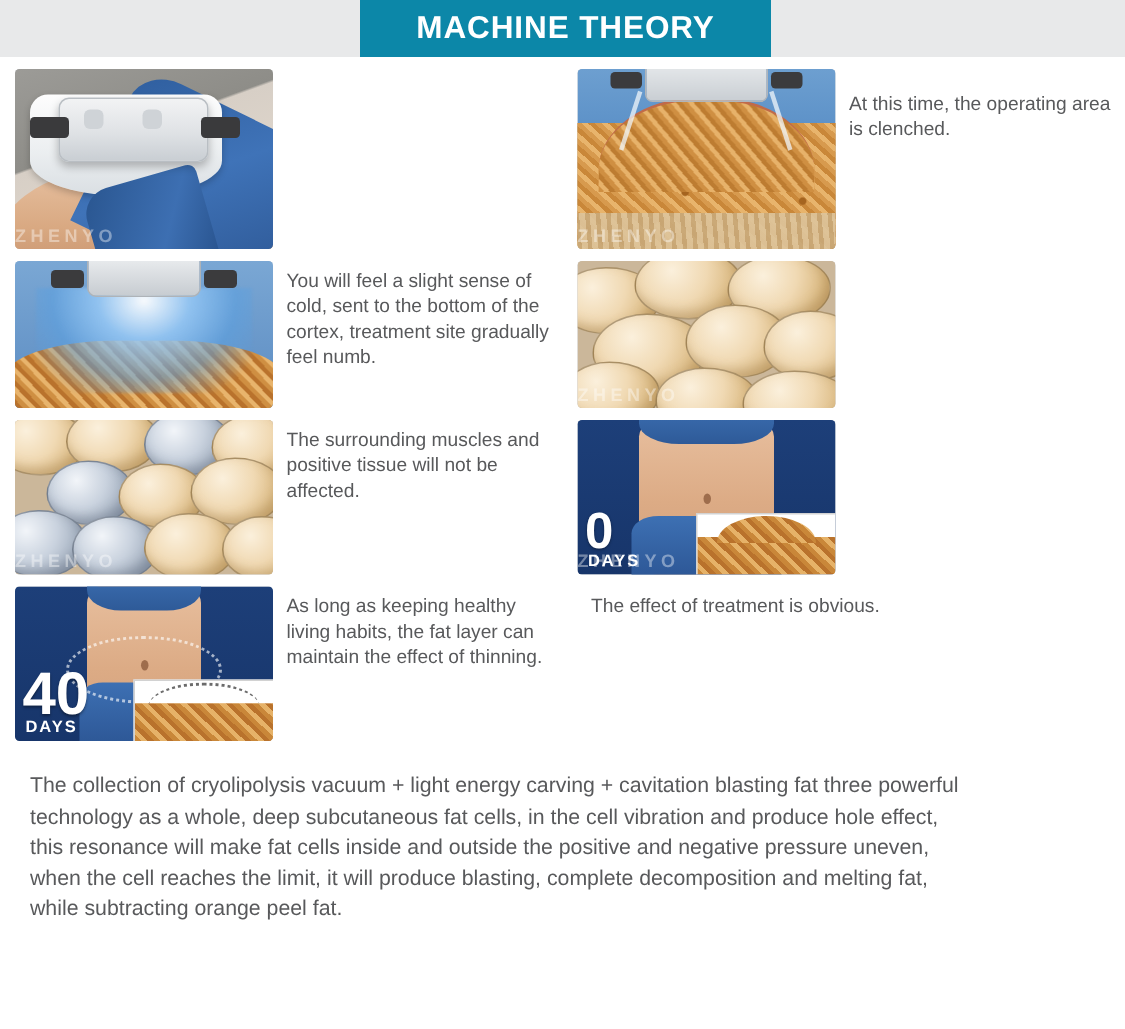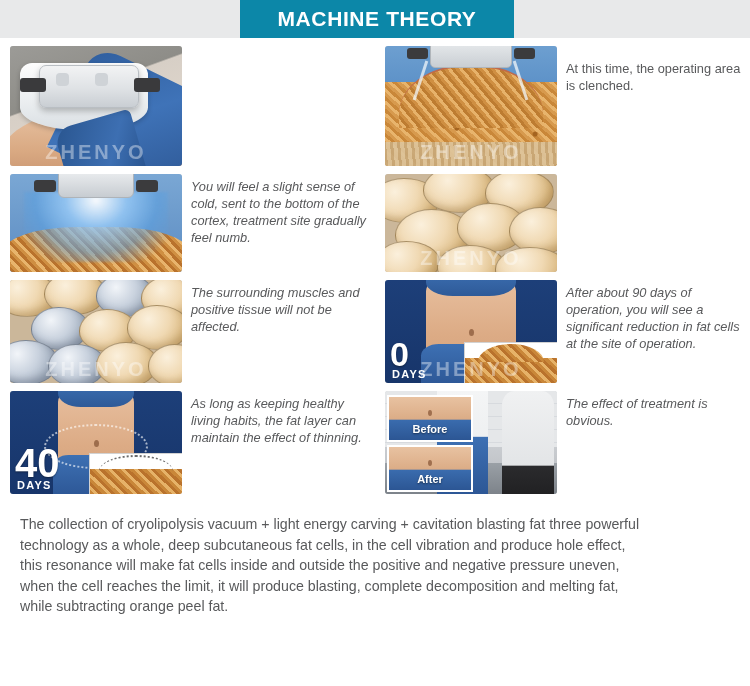--- a/index.html
+++ b/index.html
@@ -62,29 +62,29 @@
   .thumb.h105 { height: 103px; }
   .caption {
     flex: 1 1 auto;
     padding-left: 9px;
     padding-top: 14px;
     font-size: 12.8px;
     line-height: 1.33;
     color: #58595b;
     font-family: "Liberation Sans", sans-serif;
   }
-  .caption.pt4 { padding-top: 4px; font-style: italic; }
+  .caption.pt4 { padding-top: 4px; }
 
   
   .wm {
     position: absolute;
     left: 0; right: 0;
     bottom: 2px;
-    text-align: center;
-    font-size: 20px;
+    text-align: left;
+    font-size: 12px;
     font-weight: bold;
     letter-spacing: 3px;
     color: rgba(255,255,255,0.40);
     pointer-events: none;
     font-family: "Liberation Sans", sans-serif;
   }
 
   
   .ill { position: absolute; inset: 0; }
 
@@ -350,21 +350,20 @@
           <div class="bd-navel"></div>
         </div>
         <div class="days-num">0</div>
         <div class="days-lbl">DAYS</div>
         <div class="inset-fat">
           <div class="layer"></div>
           <div class="bump"></div>
         </div>
         <div class="wm">ZHENYO</div>
       </div>
-      <div class="caption pt4">After about 90 days of operation, you will see a significant reduction in fat cells at the site of operation.</div>
     </div>
   </div>
 
   <div class="row">
     <div class="cell">
       <div class="thumb h105">
         <div class="ill">
           <div class="bd-bg"></div>
           <div class="bd-torso slim"></div>
           <div class="bd-top slim"></div>
@@ -375,38 +374,20 @@
         <div class="days-num big">40</div>
         <div class="days-lbl">DAYS</div>
         <div class="inset-fat">
           <div class="layer"></div>
           <div class="dash"></div>
         </div>
       </div>
       <div class="caption pt4">As long as keeping healthy living habits, the fat layer can maintain the effect of thinning.</div>
     </div>
     <div class="cell">
-      <div class="thumb h105">
-        <div class="ill">
-          <div class="cl-bg"></div>
-          <div class="cl-wall"></div>
-          <div class="cl-floor"></div>
-          <div class="cl-person"></div>
-          <div class="cl-doc"></div>
-          <div class="cl-arm"></div>
-        </div>
-        <div class="cl-shot top">
-          <div class="nv"></div>
-          <div class="lbl">Before</div>
-        </div>
-        <div class="cl-shot bot">
-          <div class="nv"></div>
-          <div class="lbl">After</div>
-        </div>
-      </div>
       <div class="caption pt4">The effect of treatment is obvious.</div>
     </div>
   </div>
 
 </div>
 
 <div class="footer">
   <p>The collection of cryolipolysis vacuum + light energy carving + cavitation blasting fat three powerful technology as a whole, deep subcutaneous fat cells, in the cell vibration and produce hole effect, this resonance will make fat cells inside and outside the positive and negative pressure uneven, when the cell reaches the limit, it will produce blasting, complete decomposition and melting fat, while subtracting orange peel fat.</p>
 </div>
 

